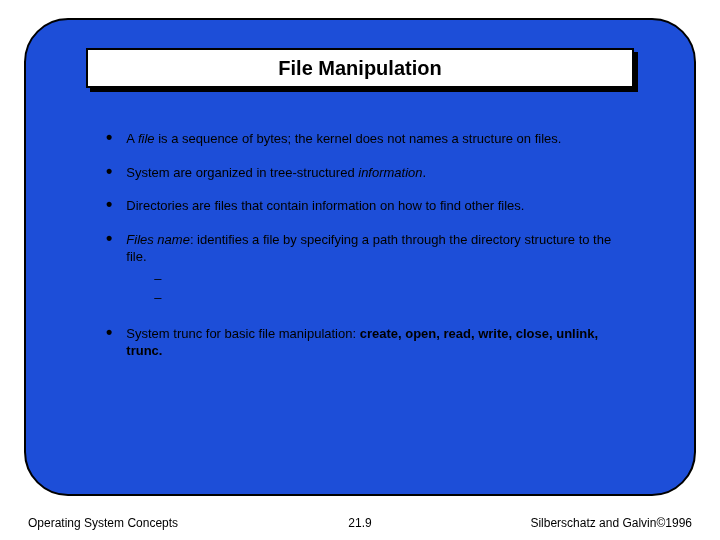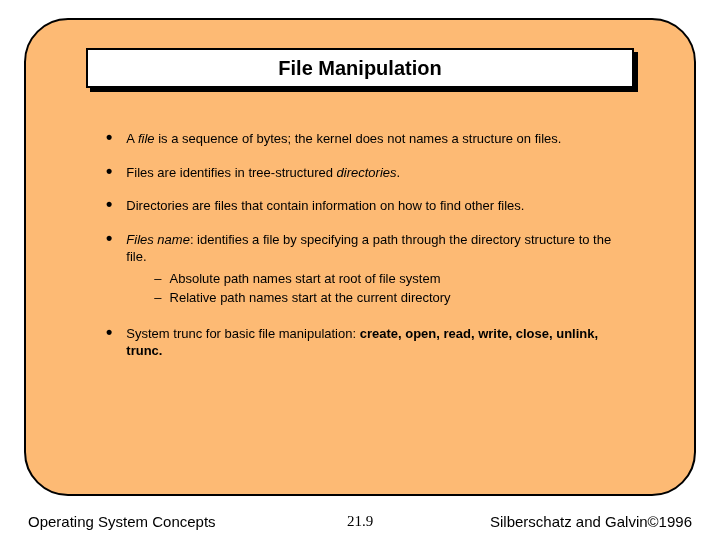--- a/index.html
+++ b/index.html
@@ -12,21 +12,21 @@
     overflow: hidden;
   }
   .slide-frame {
     position: absolute;
     top: 18px;
     left: 24px;
     width: 672px;
     height: 478px;
     border: 2px solid #000;
     border-radius: 44px;
-    background: #fdba74;
+    background: #1d4ed8;
   }
   .title-wrap {
     position: absolute;
     top: 28px;
     left: 60px;
     right: 60px;
   }
   .title-shadow {
     position: absolute;
     top: 4px;
@@ -78,30 +78,29 @@
   .sub-item .dash {
     margin-right: 8px;
   }
   .italic { font-style: italic; margin-top: 7px; }
   .bold { font-weight: bold; }
   .footer {
     position: absolute;
     bottom: 10px;
     left: 28px;
     right: 28px;
-    font-size: 15px;
+    font-size: 12px;
     display: flex;
     justify-content: space-between;
     align-items: flex-start;
   }
   .footer-center {
     position: absolute;
     left: 50%;
     transform: translateX(-50%);
-    font-family: Liberation Serif, serif;
   }
 </style>
 </head>
 <body>
 
 <div class="slide-frame">
 
   <div class="title-wrap">
     <div class="title-shadow"></div>
     <div class="title-box">
@@ -114,41 +113,39 @@
     <div class="bullet">
       <span class="dot">•</span>
       <span class="txt">
         <span>A </span><span class="italic">file</span><span> is a sequence of bytes; the kernel does not names a structure on files.</span>
       </span>
     </div>
 
     <div class="bullet">
       <span class="dot">•</span>
       <span class="txt">
-        <span>Files are identifies in tree-structured </span><span class="italic">directories</span><span>.</span>
+        <span>System are organized in tree-structured </span><span class="italic">information</span><span>.</span>
       </span>
     </div>
 
     <div class="bullet">
       <span class="dot">•</span>
       <span class="txt">Directories are files that contain information on how to find other files.</span>
     </div>
 
     <div class="bullet">
       <span class="dot">•</span>
       <span class="txt">
         <span class="italic">Files name</span><span>:  identifies a file by specifying a path through the directory structure to the file.</span>
         <div class="sub">
           <div class="sub-item">
             <span class="dash">–</span>
-            <span>Absolute path names start at root of file system</span>
           </div>
           <div class="sub-item">
             <span class="dash">–</span>
-            <span>Relative path names start at the current directory</span>
           </div>
         </div>
       </span>
     </div>
 
     <div class="bullet">
       <span class="dot">•</span>
       <span class="txt">
         <span>System trunc for basic file manipulation:  </span><span class="bold">create, open, read, write, close, unlink, trunc.</span>
       </span>

